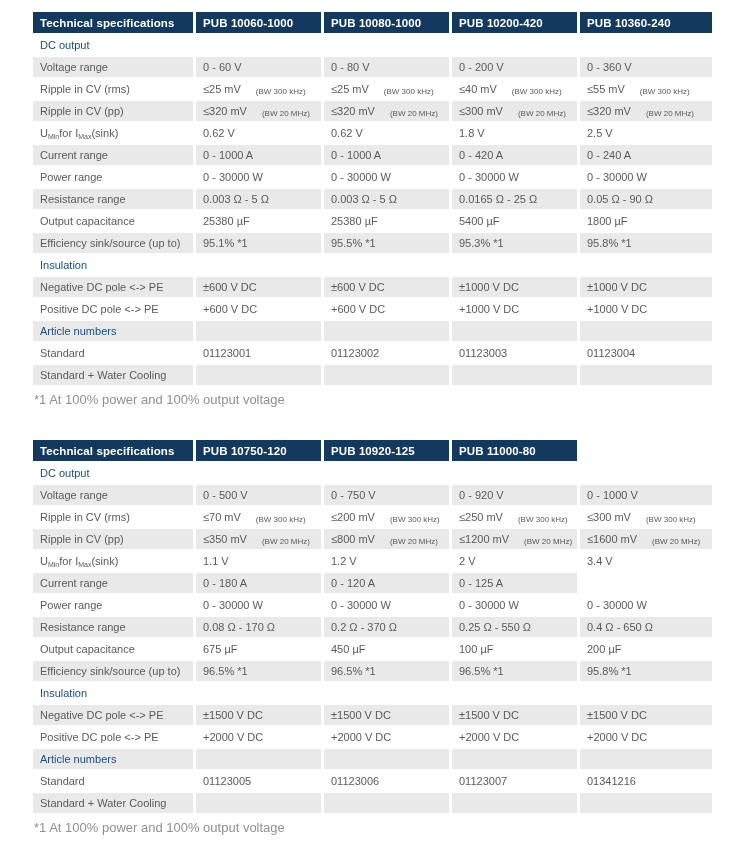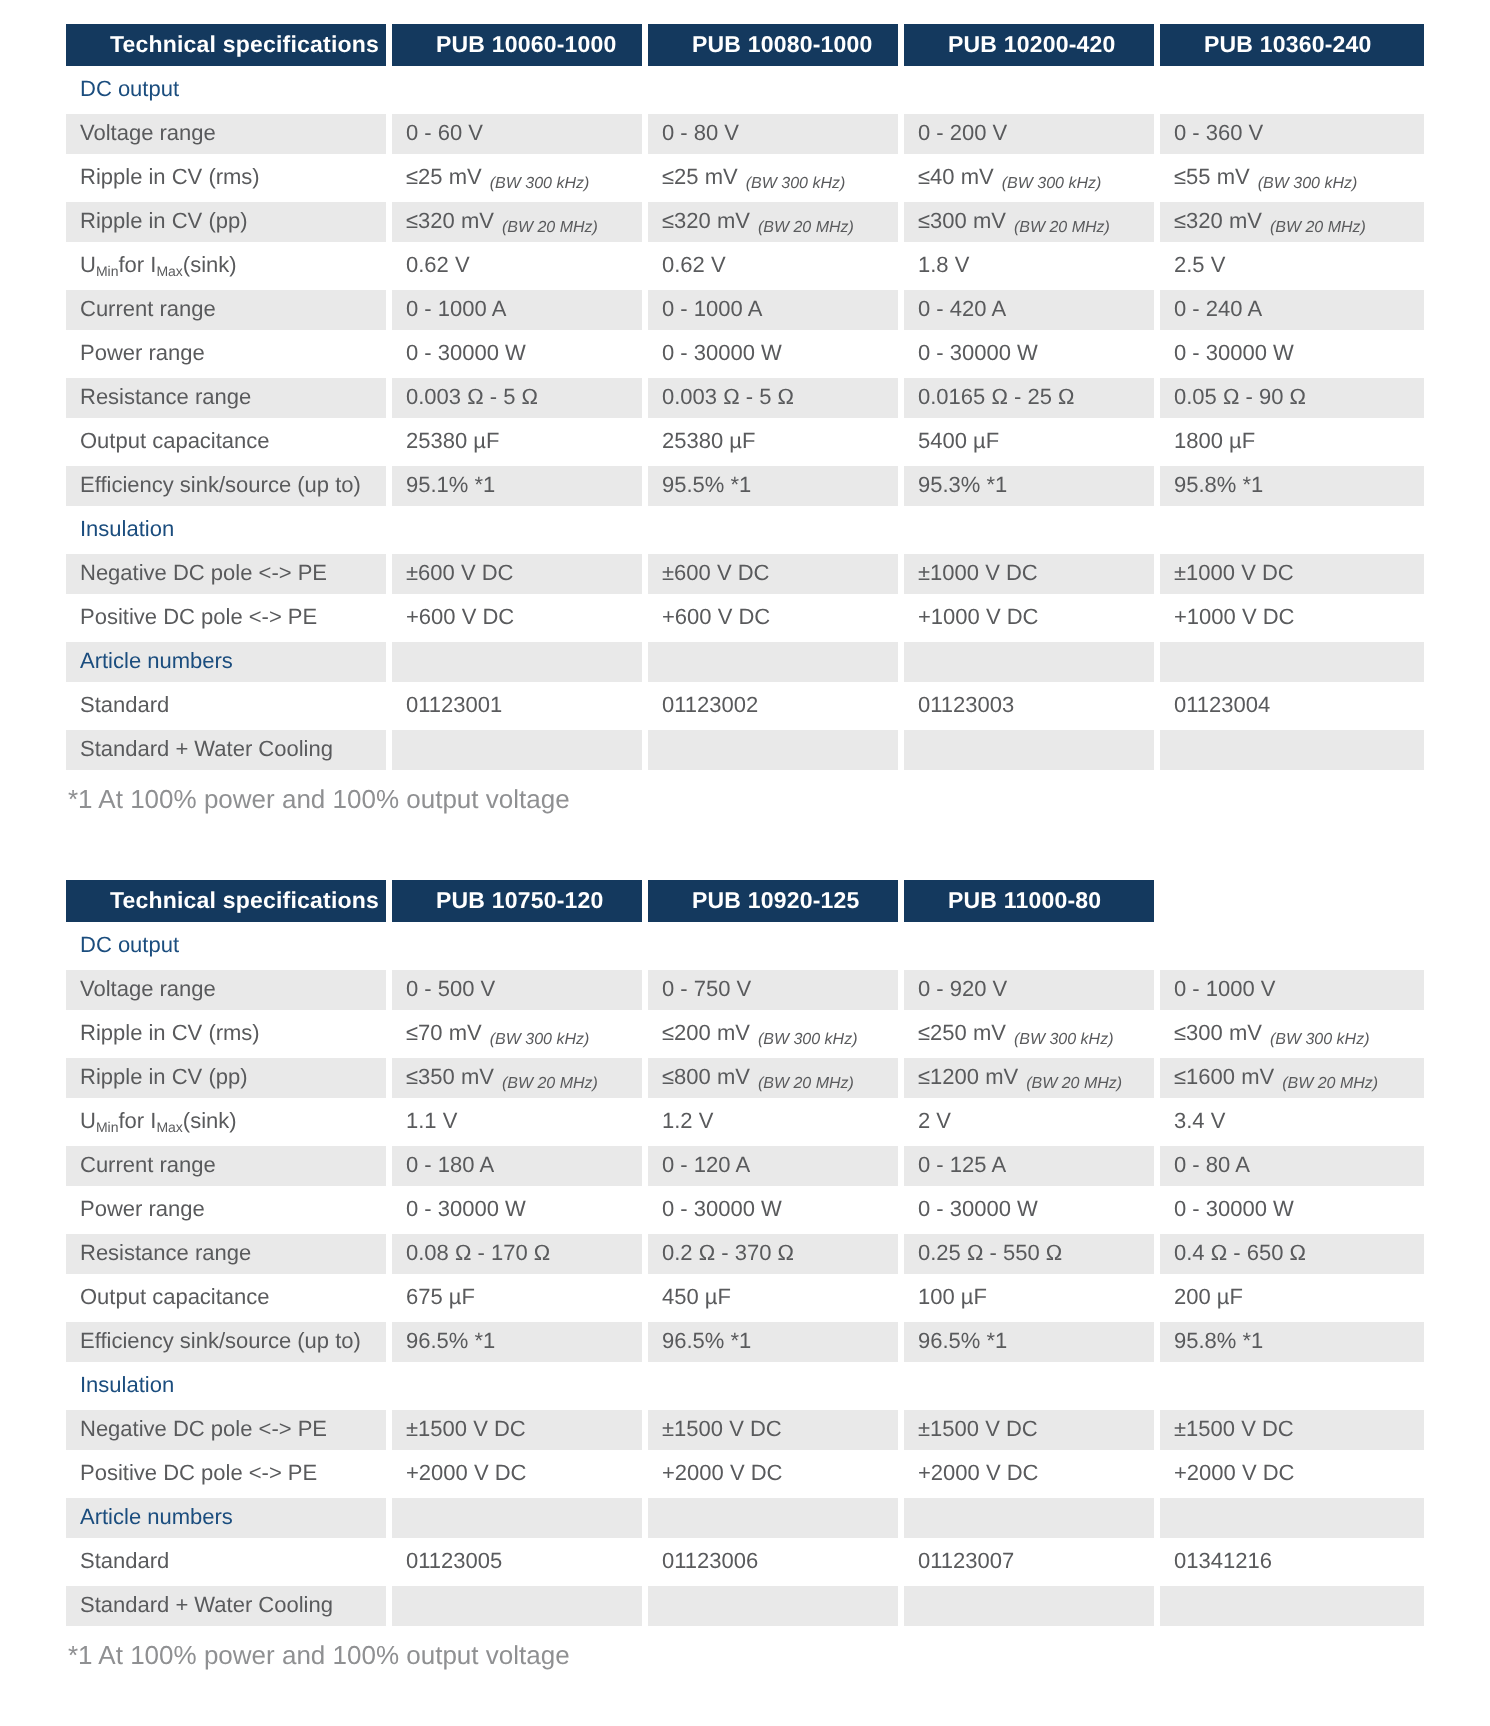--- a/index.html
+++ b/index.html
@@ -24,21 +24,21 @@
     margin-bottom: 2px;
   }
   .t-header .h-cell {
     background: #14395e;
     color: #ffffff;
     font-weight: bold;
     font-size: 11.5px;
     height: 21px;
     display: flex;
     align-items: center;
-    padding-left: 22px;
+    padding-left: 7px;
     letter-spacing: 0.1px;
     white-space: nowrap;
   }
   .cell {
     height: 20px;
     display: flex;
     align-items: center;
     font-size: 11px;
     color: #595a5c;
     padding-left: 7px;
@@ -54,24 +54,23 @@
   }
   .label-cell sub {
     font-size: 7px;
     line-height: 1;
     position: relative;
     top: 3px;
   }
   .note {
     font-size: 8px;
     color: #595a5c;
-    margin-left: 4px;
+    margin-left: 15px;
     position: relative;
     top: 2px;
-    font-style: italic;
   }
   .footnote {
     font-size: 13px;
     color: #8f9092;
     margin: 7px 0 0 1px;
   }
   .table-gap { height: 33px; }
 </style>
 </head>
 <body>
@@ -300,21 +299,20 @@
         <div class="cell value-cell">1.1 V</div>
         <div class="cell value-cell">1.2 V</div>
         <div class="cell value-cell">2 V</div>
         <div class="cell value-cell">3.4 V</div>
       </div>
       <div class="t-row data-row shaded">
         <div class="cell label-cell">Current range</div>
         <div class="cell value-cell">0 - 180 A</div>
         <div class="cell value-cell">0 - 120 A</div>
         <div class="cell value-cell">0 - 125 A</div>
-        <div class="cell value-cell">0 - 80 A</div>
       </div>
       <div class="t-row data-row">
         <div class="cell label-cell">Power range</div>
         <div class="cell value-cell">0 - 30000 W</div>
         <div class="cell value-cell">0 - 30000 W</div>
         <div class="cell value-cell">0 - 30000 W</div>
         <div class="cell value-cell">0 - 30000 W</div>
       </div>
       <div class="t-row data-row shaded">
         <div class="cell label-cell">Resistance range</div>

